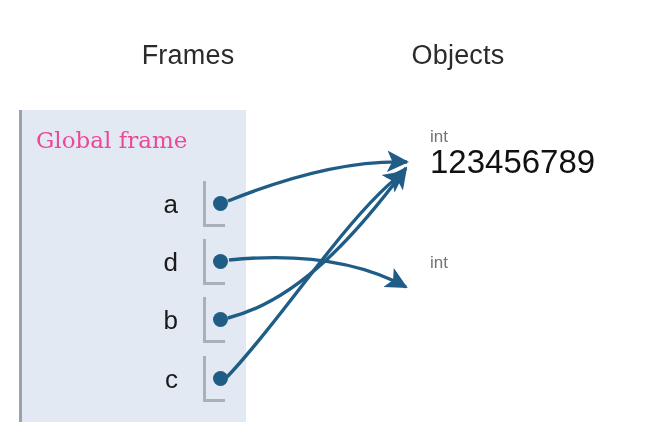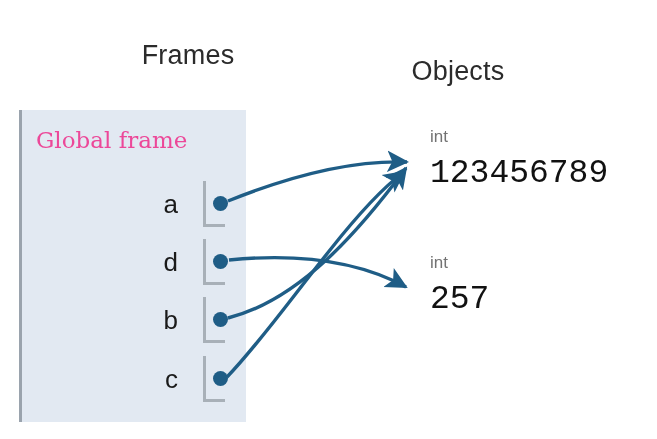--- a/index.html
+++ b/index.html
@@ -20,21 +20,21 @@
   .col-header {
     position: absolute;
     font-family: "Liberation Sans", sans-serif;
     font-size: 27px;
     font-weight: 400;
     color: #2b2b2b;
     white-space: nowrap;
     letter-spacing: 0.2px;
   }
   #frames-header  { left: 0;   top: 40px; width: 376px; text-align: center; }
-  #objects-header { left: 330px; top: 40px; width: 256px; text-align: center; margin-top: 16px; }
+  #objects-header { left: 330px; top: 40px; width: 256px; text-align: center; }
 
   
   #frame-box {
     position: absolute;
     left: 19px;
     top: 110px;
     width: 227px;
     height: 312px;
     background: #e2e9f2;
     border-left: 3px solid #9aa3ad;
@@ -94,25 +94,25 @@
     position: absolute;
   }
   .obj-type {
     font-family: "Liberation Sans", sans-serif;
     font-size: 17px;
     color: #737373;
     line-height: 1;
     white-space: nowrap;
   }
   .obj-value {
-    font-family: Liberation Mono, monospace;
+    font-family: Liberation Sans, sans-serif;
     font-size: 33px;
     color: #111111;
     line-height: 1;
-    margin-top: 12px;
+    margin-top: 0;
     white-space: nowrap;
   }
   #obj-0 { left: 430px; top: 128px; }
   #obj-1 { left: 430px; top: 254px; }
 
   
   #arrows {
     position: absolute;
     left: 0;
     top: 0;
@@ -156,21 +156,20 @@
     <span class="var-dot"></span>
   </div>
 
   <div class="obj" id="obj-0">
     <div class="obj-type">int</div>
     <div class="obj-value">123456789</div>
   </div>
 
   <div class="obj" id="obj-1">
     <div class="obj-type">int</div>
-    <div class="obj-value">257</div>
   </div>
 
   <svg id="arrows" viewBox="0 0 657 439">
     <defs>
       <marker id="ah" viewBox="0 0 12 12" refX="10" refY="6" markerWidth="7" markerHeight="7" orient="auto-start-reverse">
         <path d="M 0 0.5 L 11 6 L 0 11.5 L 2.6 6 Z" fill="#1f5d86"></path>
       </marker>
     </defs>
 
     <path d="M 228 201 C 290 176 350 160 407 162" fill="none" stroke="#1f5d86" stroke-width="3.4" marker-end="url(#ah)"></path>

